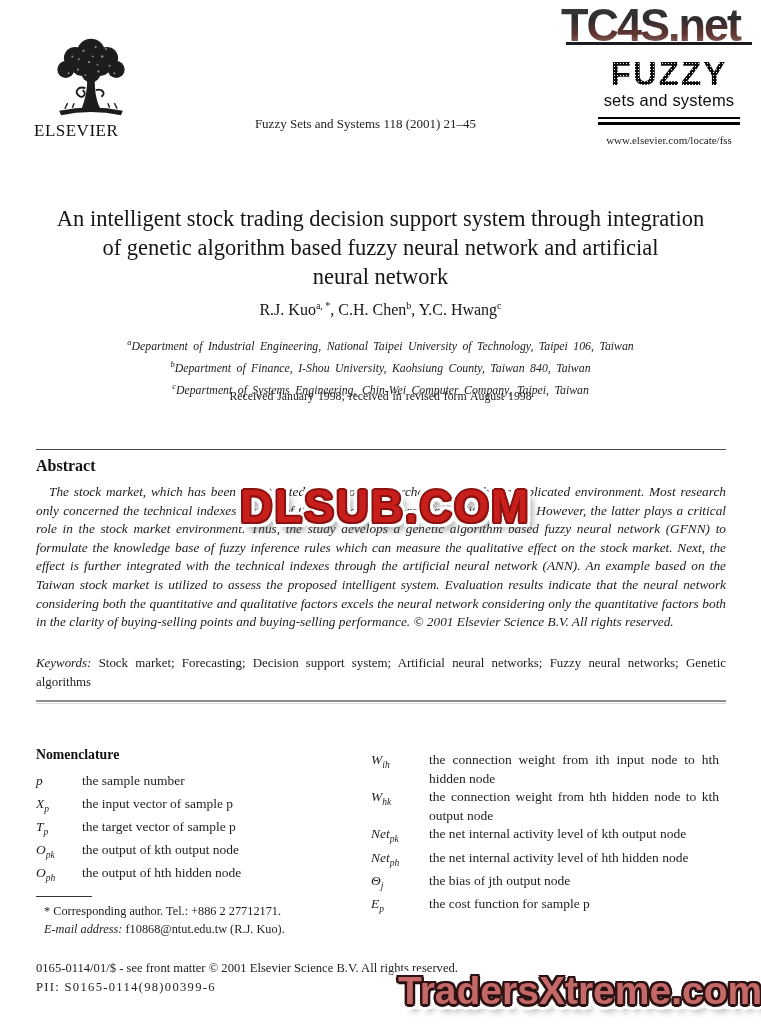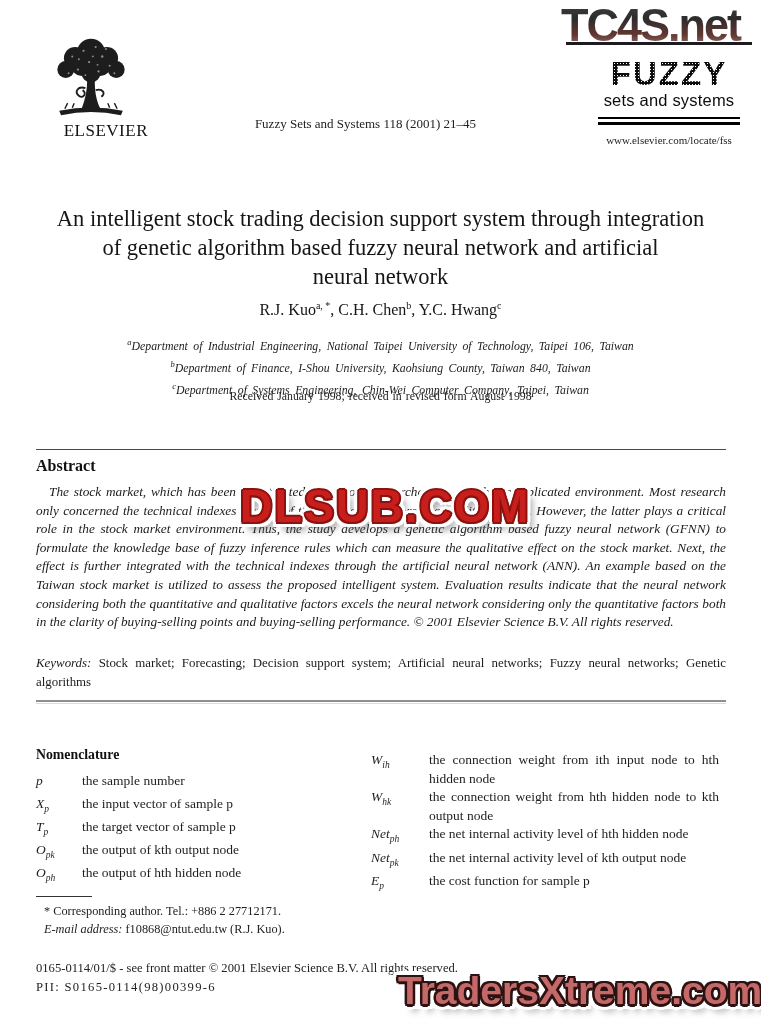--- a/index.html
+++ b/index.html
@@ -2,21 +2,21 @@
 <html><head>
 <meta charset="utf-8">
 <style>
   html,body{margin:0;padding:0;background:#e8e8e8;}
   .page{
     position:relative;width:761px;height:1024px;background:#ffffff;
     font-family:"Liberation Serif",serif;color:#1e1e1e;overflow:hidden;
     margin:0 auto;
   }
   
-  .elsevier{position:absolute;left:34px;top:34px;width:114px;text-align:right;}
+  .elsevier{position:absolute;left:34px;top:34px;width:114px;text-align:left;}
   .elsevier svg{display:block;margin:0 auto;width:94px;height:86px;}
   .elsevier-name{font-size:17px;letter-spacing:.5px;margin-top:1px;color:#111;}
   .journal-ref{position:absolute;left:0;right:30px;top:116px;text-align:center;font-size:13px;color:#222;}
   .tc4s{
     position:absolute;left:561px;top:-2px;width:202px;white-space:nowrap;
     font-family:"Liberation Sans",sans-serif;font-weight:bold;font-size:45px;letter-spacing:-2px;
     background:linear-gradient(180deg,#474747 0%,#2c2c2c 38%,#643631 68%,#9b9490 100%);
     -webkit-background-clip:text;background-clip:text;color:transparent;
     transform:scaleY(1.04);transform-origin:top left;
   }
@@ -204,26 +204,30 @@
   <div class="nom-right">
     <div class="nom-row">
       <span class="nom-sym"><span>W</span><sub>ih</sub></span>
       <span class="nom-def">the connection weight from ith input node to hth hidden node</span>
     </div>
     <div class="nom-row">
       <span class="nom-sym"><span>W</span><sub>hk</sub></span>
       <span class="nom-def">the connection weight from hth hidden node to kth output node</span>
     </div>
     <div class="nom-row">
+      <span class="nom-sym"><span>Net</span><sub>pk</sub></span>
+      <span class="nom-def">the net internal activity level of kth output node</span>
+    </div>
+    <div class="nom-row">
       <span class="nom-sym"><span>Net</span><sub>ph</sub></span>
       <span class="nom-def">the net internal activity level of hth hidden node</span>
     </div>
     <div class="nom-row">
-      <span class="nom-sym"><span>Net</span><sub>pk</sub></span>
-      <span class="nom-def">the net internal activity level of kth output node</span>
+      <span class="nom-sym"><span>Θ</span><sub>j</sub></span>
+      <span class="nom-def">the bias of jth output node</span>
     </div>
     <div class="nom-row">
       <span class="nom-sym"><span>E</span><sub>p</sub></span>
       <span class="nom-def">the cost function for sample p</span>
     </div>
   </div>
 
   <div class="footnote">
     <div class="foot-rule"></div>
     <div class="foot-line1">* Corresponding author. Tel.: +886 2 27712171.</div>

